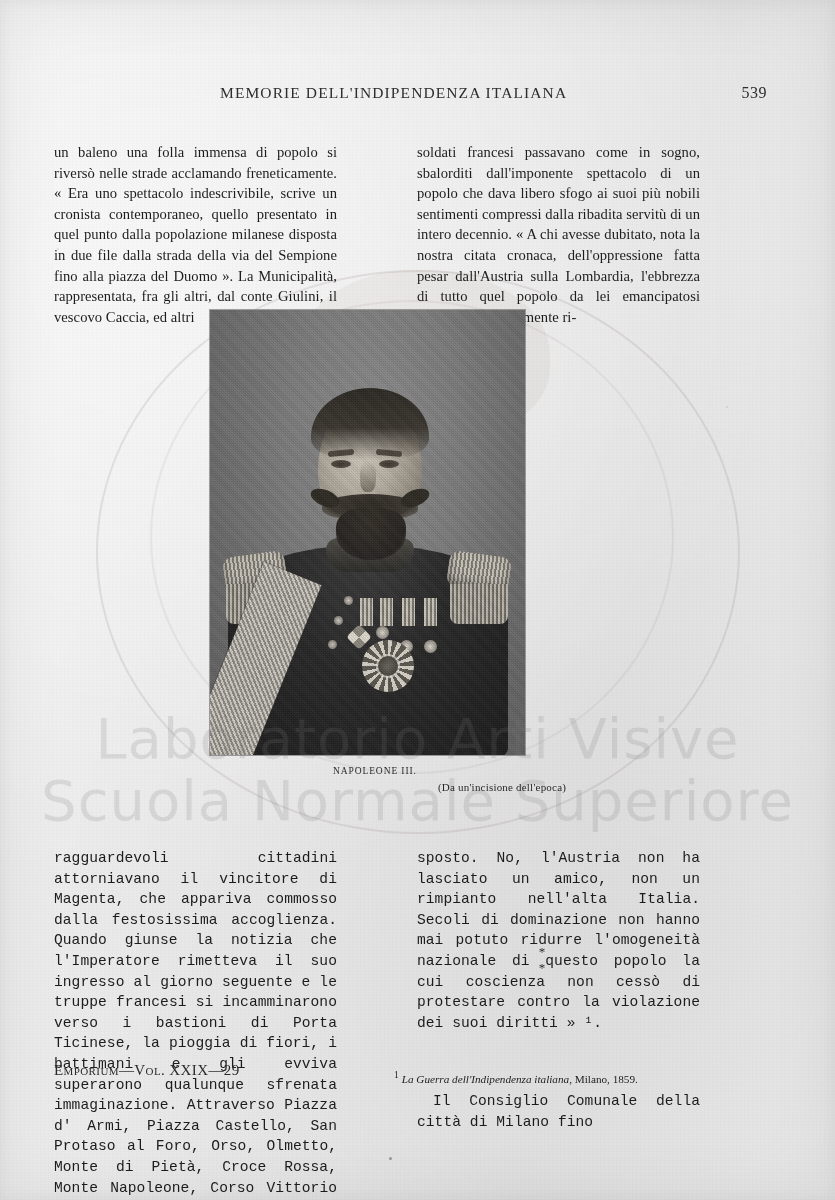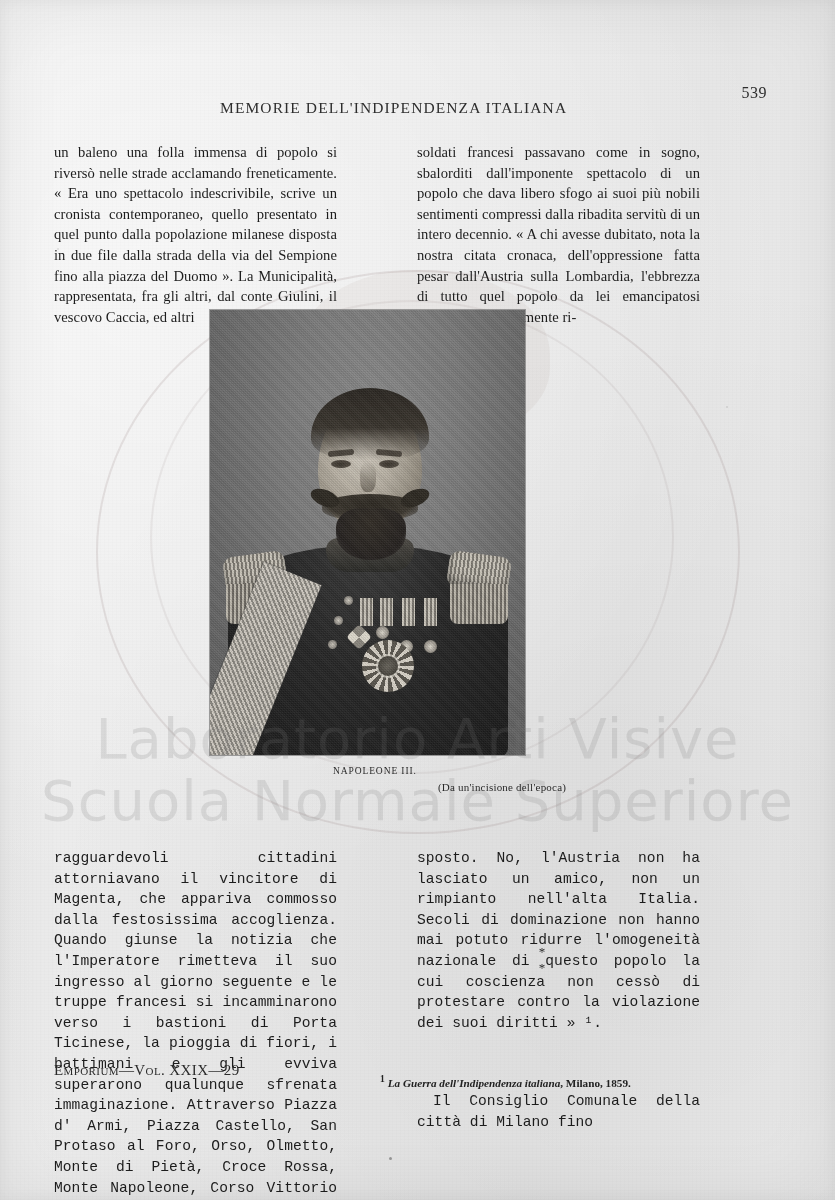--- a/index.html
+++ b/index.html
@@ -87,21 +87,21 @@
   .header {
     position: absolute;
     left: 60px;
     right: 60px;
     top: 84px;
     height: 22px;
   }
   .header-title {
     position: absolute;
     left: 160px;
-    top: 15px;
+    top: 0;
     font-size: 15.5px;
     letter-spacing: 1.1px;
     color: #2e2e2e;
   }
   .header-pageno {
     position: absolute;
     right: 8px;
     top: 0;
     font-size: 16px;
     letter-spacing: .5px;
@@ -338,27 +338,26 @@
     width: 40px;
     text-align: center;
     font-size: 13px;
     letter-spacing: 8px;
     color: #2a2a2a;
   }
 
   
   .footnote {
     position: absolute;
-    left: 380px;
+    left: 394px;
     top: 1068px;
     width: 320px;
     font-size: 11.2px;
-    line-height: 22px;
+    line-height: 14px;
     color: #222;
-    font-weight: bold;
   }
   .footnote .fnum { font-size: 9.5px; vertical-align: super; margin-right: 3px; }
   .footnote .ital { font-style: italic; }
 
   
   .colophon {
     position: absolute;
     left: 54px;
     top: 1062px;
     font-size: 15px;

